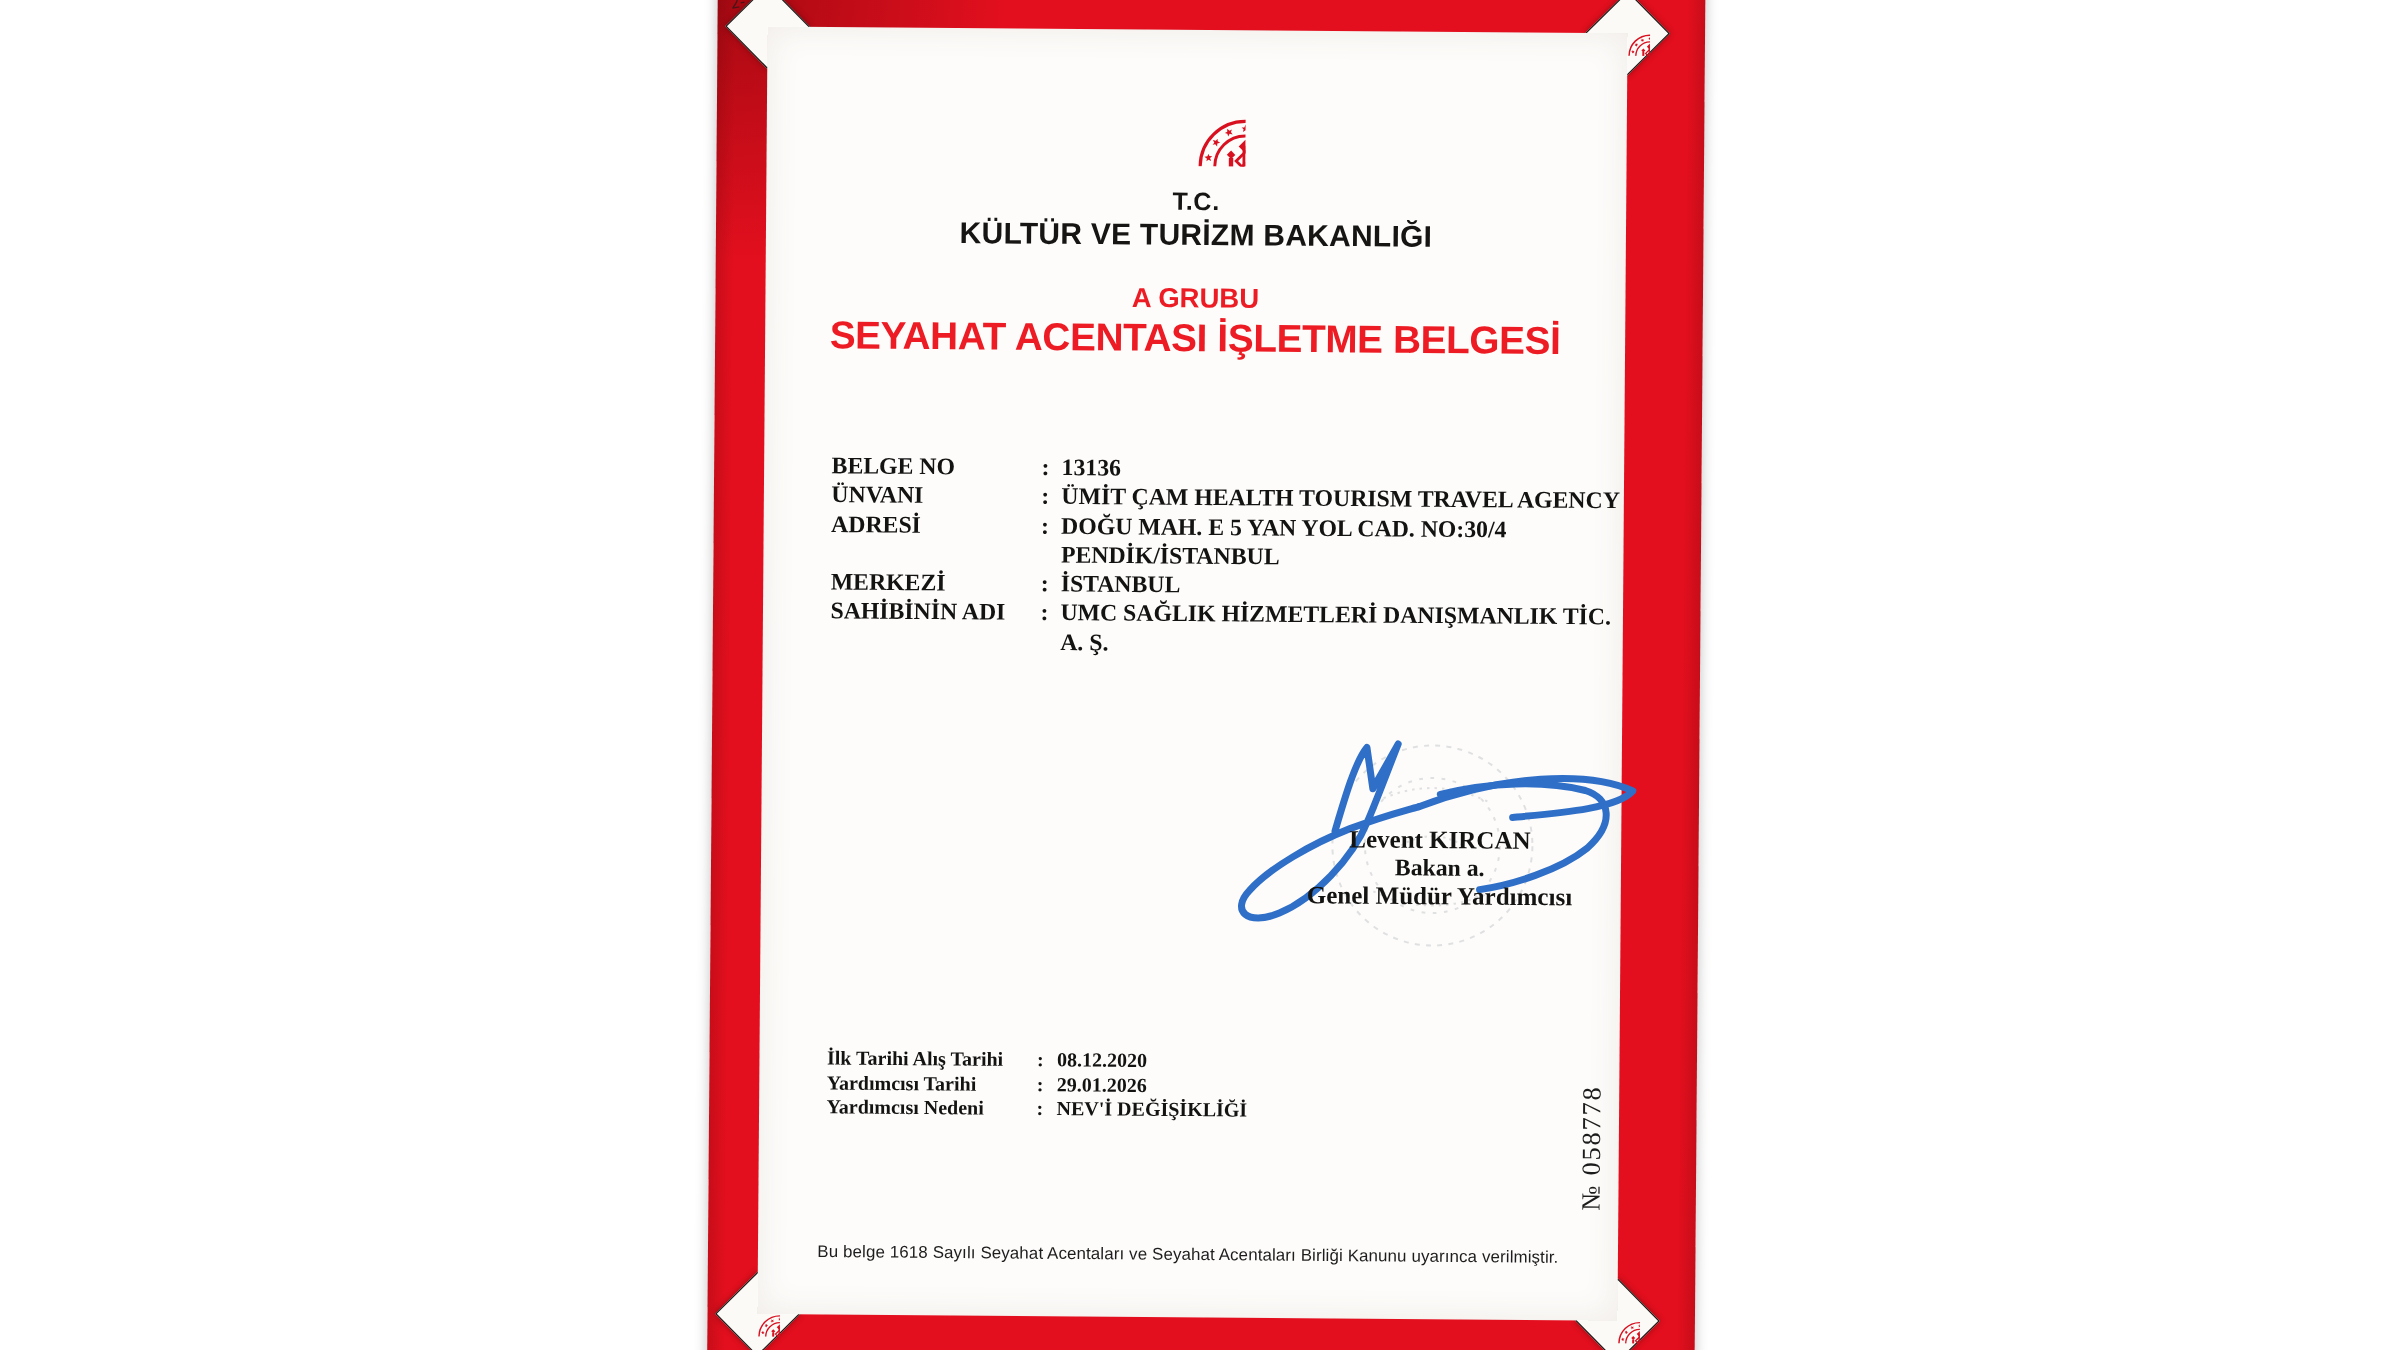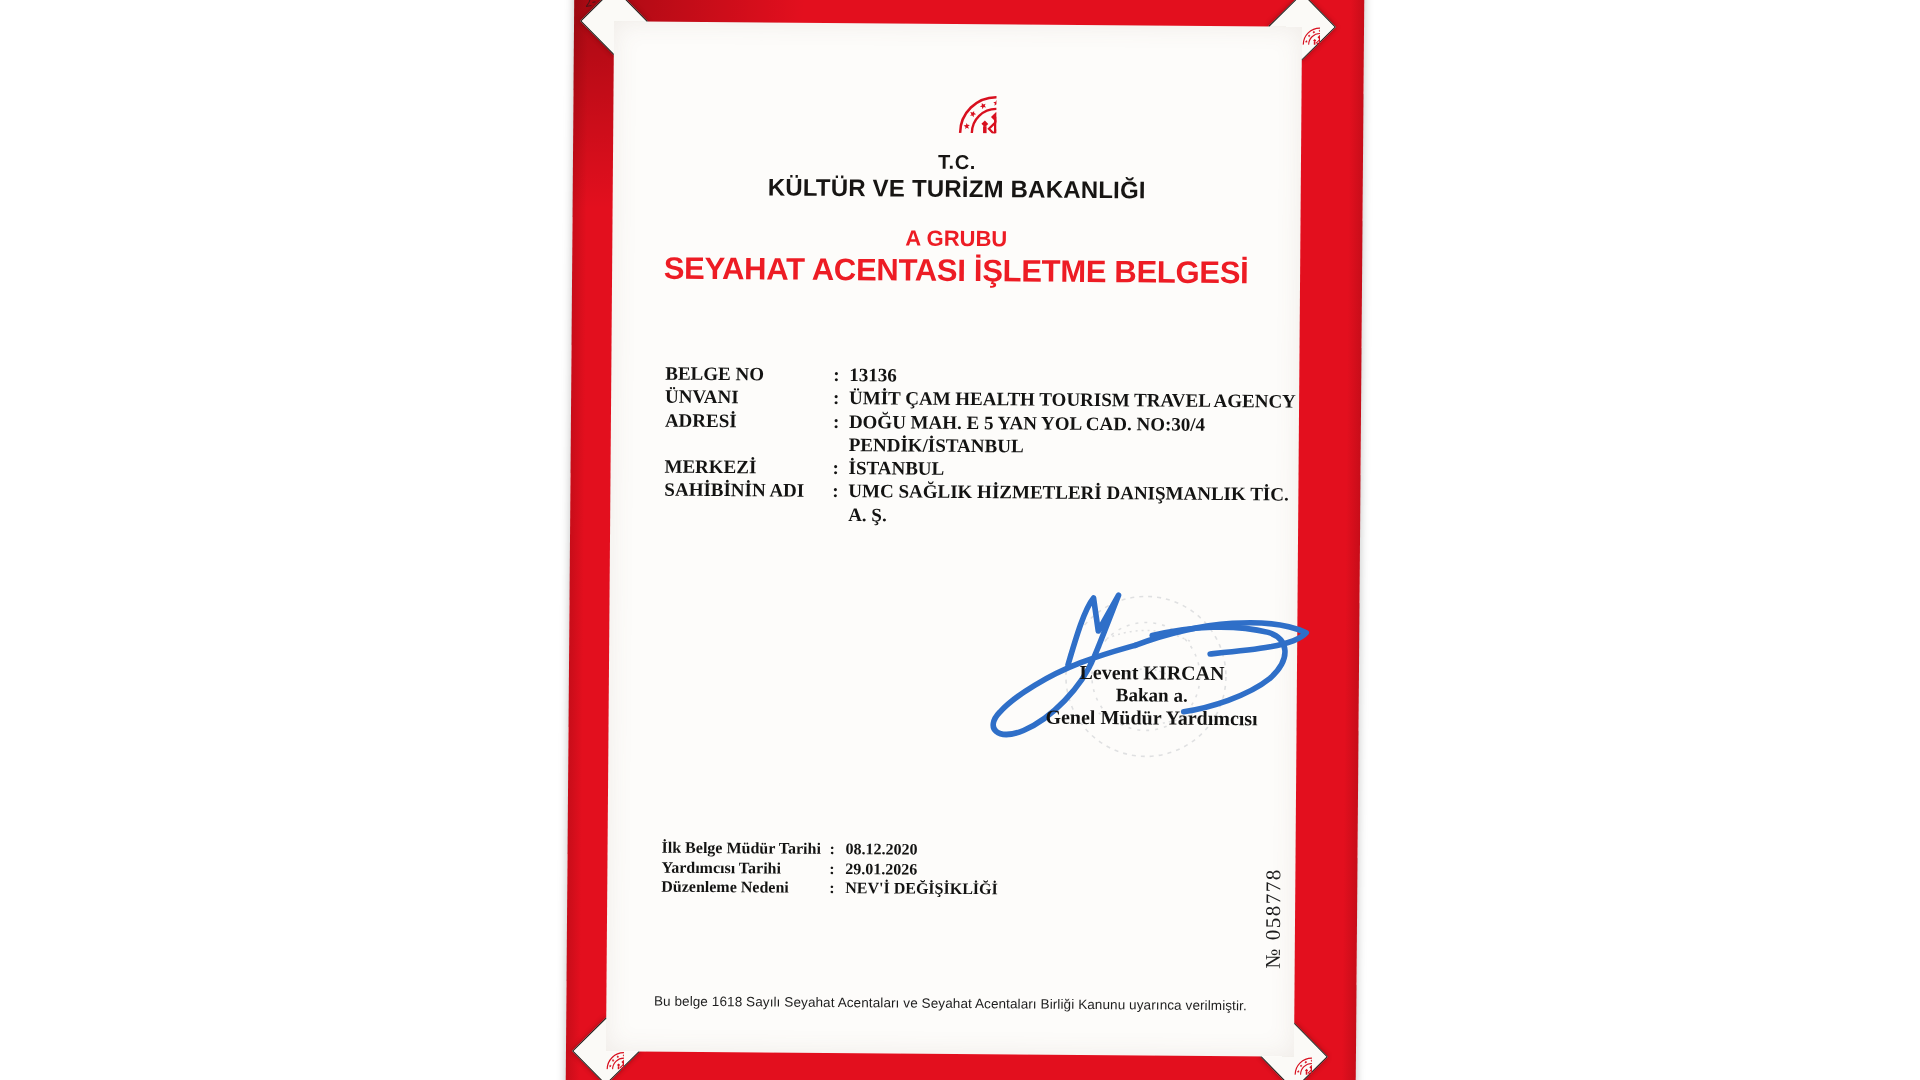--- a/index.html
+++ b/index.html
@@ -217,31 +217,31 @@
       </svg>
 
       <div class="sig-names">
         <div class="sig-name">Levent KIRCAN</div>
         <div class="sig-t1">Bakan a.</div>
         <div class="sig-t2">Genel Müdür Yardımcısı</div>
       </div>
 
       <div class="dates">
         <div class="frow">
-          <span>İlk Belge Müdür Tarihi</span>
+          <span>İlk Tarihi Alış Tarihi</span>
             <span>:</span>
             <span>08.12.2020</span>
         </div>
         <div class="frow">
           <span>Yardımcısı Tarihi</span>
             <span>:</span>
             <span>29.01.2026</span>
         </div>
         <div class="frow">
-          <span>Düzenleme Nedeni</span>
+          <span>Yardımcısı Nedeni</span>
             <span>:</span>
             <span>NEV'İ DEĞİŞİKLİĞİ</span>
         </div>
       </div>
 
       <div class="serial">№ 058778</div>
 
       <div class="footer">Bu belge 1618 Sayılı Seyahat Acentaları ve Seyahat Acentaları Birliği Kanunu uyarınca verilmiştir.</div>
 
     </div>

